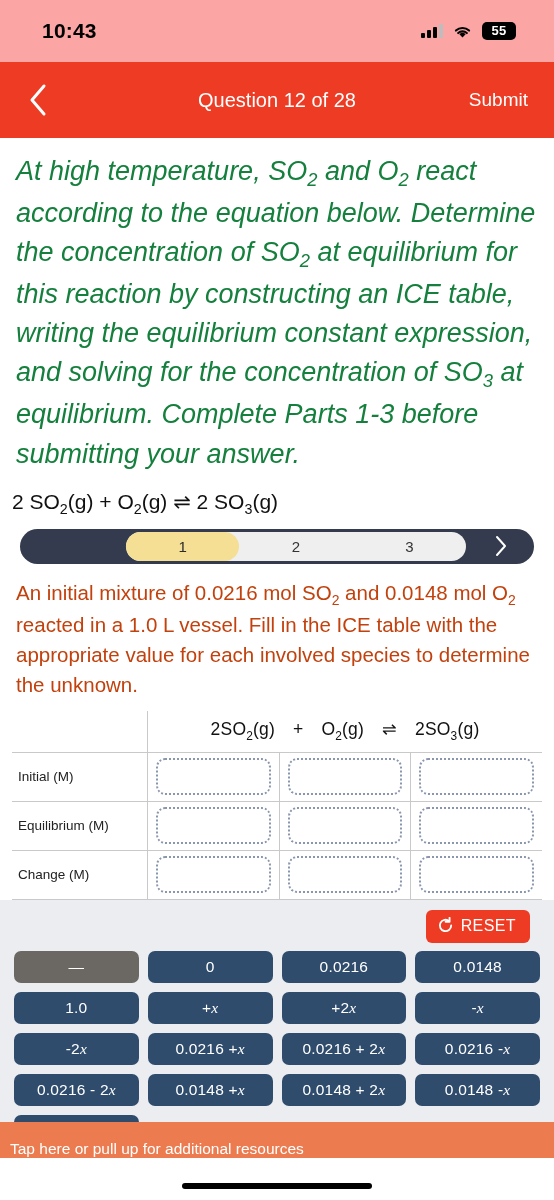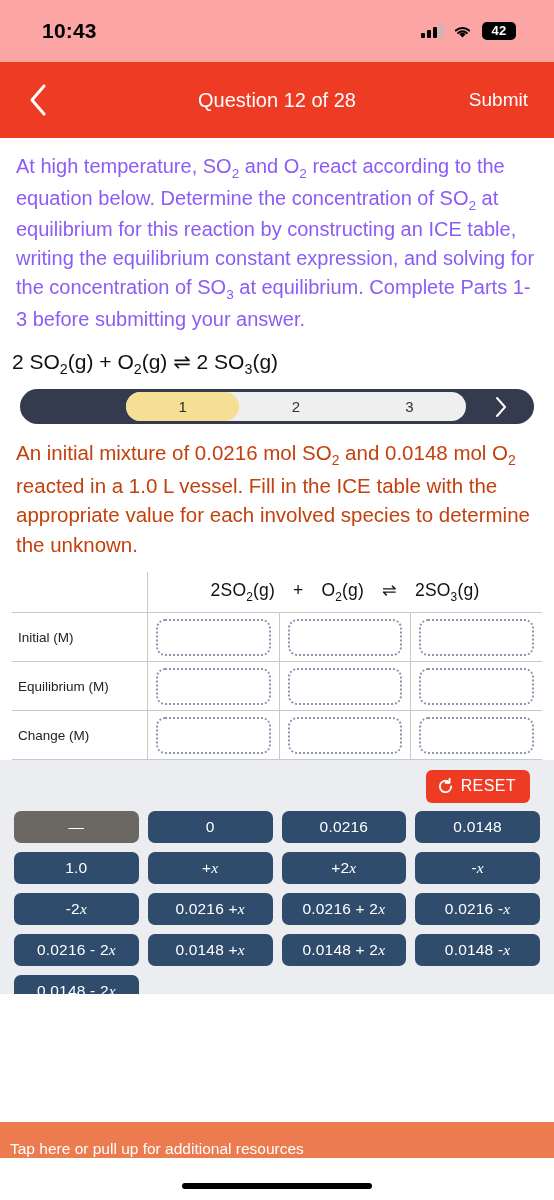--- a/index.html
+++ b/index.html
@@ -102,24 +102,25 @@
     margin-left: 16px;
   }
 
   
   .content {
     background: #ffffff;
     padding: 0 12px;
     box-sizing: border-box;
   }
   .prompt {
-    font-size: 20px;
+    font-size: 27px;
     line-height: 1.45;
-    color: #8b5cf6;
+    color: #15803d;
     padding: 14px 4px 2px 4px;
+    font-style: italic;
   }
   .equation {
     font-size: 21px;
     color: #111;
     padding: 14px 0 10px 0;
   }
   sub { font-size: 0.68em; }
 
   
   .steps-wrap {
@@ -313,21 +314,21 @@
         <i></i>
         <i></i>
     </span>
     <span>
       <svg class="wifi-icon" viewBox="0 0 21 15">
         <path d="M10.5 13.6 L7.4 10.2 a4.6 4.6 0 0 1 6.2 0 Z" fill="#000"></path>
         <path d="M3.9 6.6 a9.6 9.6 0 0 1 13.2 0" stroke="#000" stroke-width="2.1" fill="none" stroke-linecap="round"></path>
         <path d="M6.2 9.1 a6.3 6.3 0 0 1 8.6 0" stroke="#000" stroke-width="2.1" fill="none" stroke-linecap="round"></path>
       </svg>
     </span>
-    <span class="battery">42</span>
+    <span class="battery">55</span>
   </div>
 </div>
 
 <div class="nav-bar">
   <div class="nav-back">
     <svg width="20" height="34" viewBox="0 0 20 34">
       <path d="M16 3 L4 17 L16 31" stroke="#ffffff" stroke-width="3" fill="none" stroke-linecap="round" stroke-linejoin="round"></path>
     </svg>
   </div>
   <div class="nav-title">Question 12 of 28</div>

